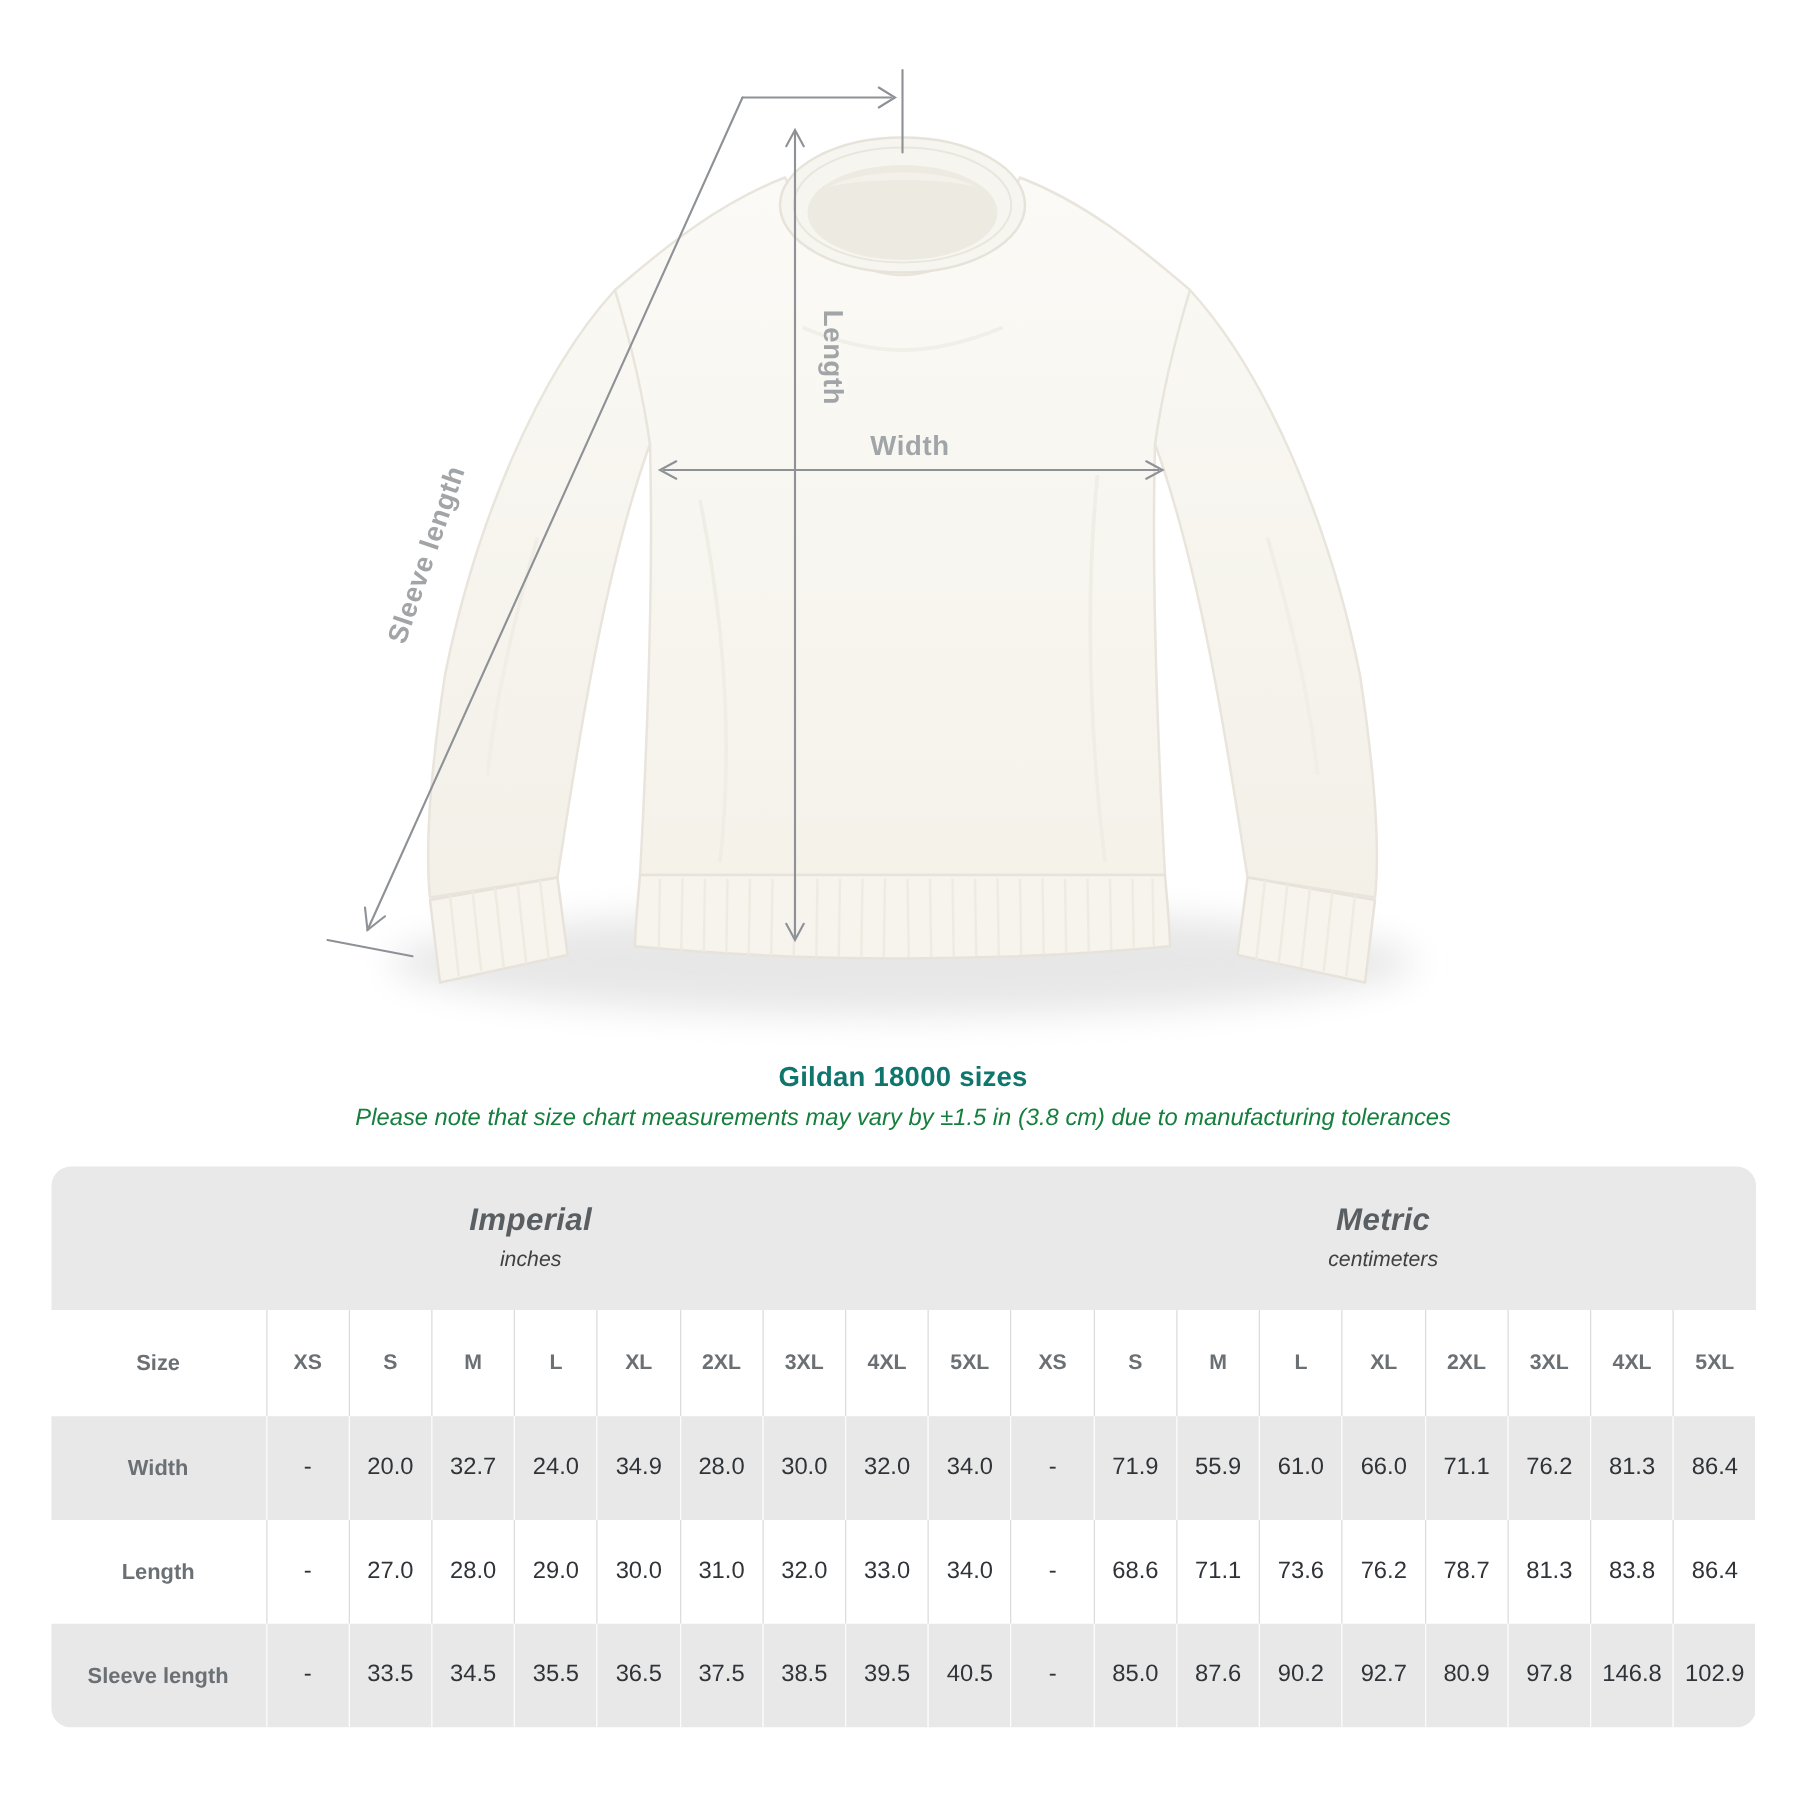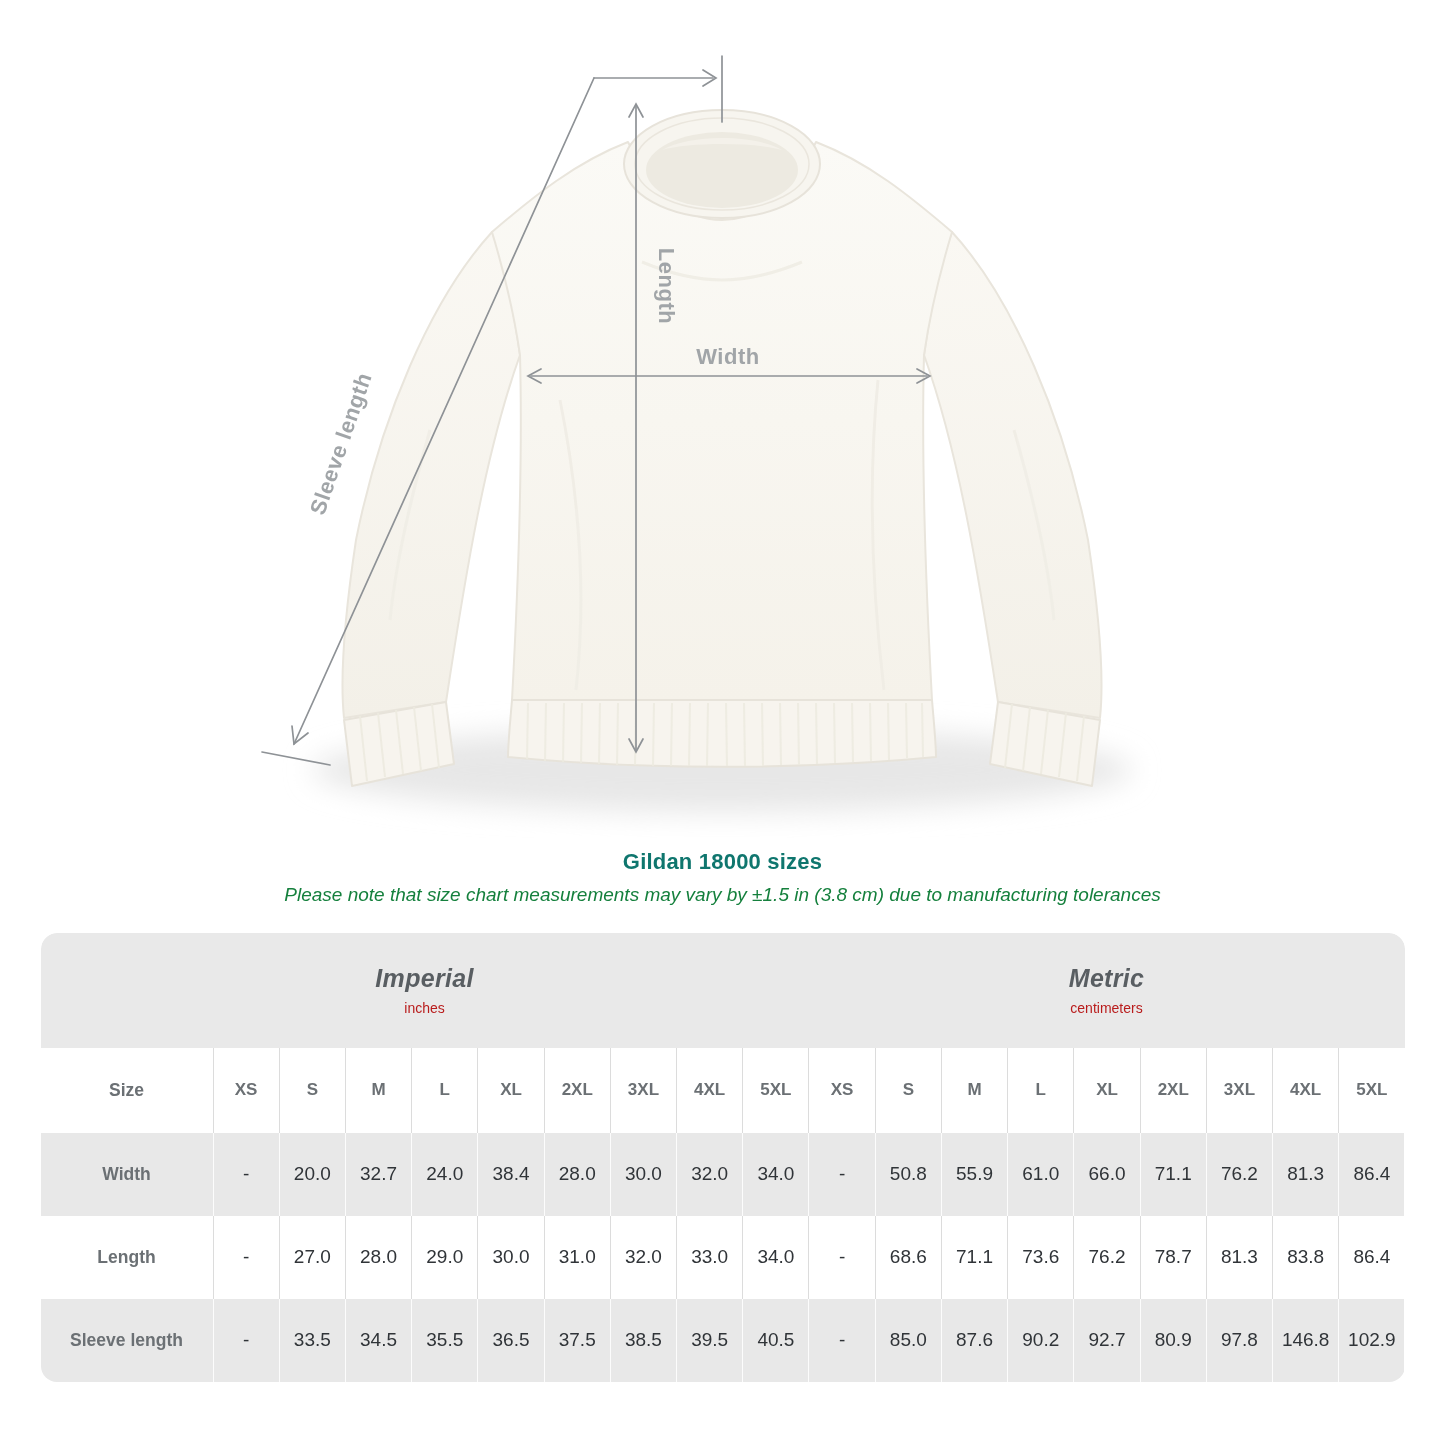--- a/index.html
+++ b/index.html
@@ -11,21 +11,21 @@
   .title-block{text-align:center;}
   .page-title{margin:12px 0 0;font-size:22px;line-height:1.12;font-weight:bold;color:#0f766e;letter-spacing:0.2px;}
   .tolerance-note{margin:9px 0 0;font-size:19px;font-style:italic;color:#15803d;}
 
   .size-table{width:1364px;margin:27px auto 4px;border-radius:16px;overflow:hidden;text-align:center;}
   .band{height:115px;background:#e9e9e9;display:flex;border-radius:16px 16px 0 0;}
   .band-group{display:flex;flex-direction:column;align-items:center;justify-content:center;gap:7px;}
   .band-imperial{width:768px;}
   .band-metric{flex:1;}
   .band-name{font-size:25px;font-weight:bold;font-style:italic;color:#595e62;letter-spacing:0.3px;}
-  .band-unit{font-size:14px;color:#b91c1c;}
+  .band-unit{font-size:17px;font-style:italic;color:#404040;}
 
   .grid{display:grid;grid-template-columns:172px repeat(18,1fr);}
   .g-cell{display:flex;align-items:center;justify-content:center;height:83px;
           border-left:1px solid #dcdcdc;font-size:19px;color:#303438;background:#ffffff;}
   .g-head{height:85px;font-weight:bold;font-size:17px;color:#6b7074;}
   .g-label{border-left:none !important;font-weight:bold;font-size:17.5px;color:#6b7074;}
   .g-alt{background:#e8e8e8;border-left-color:rgba(255,255,255,0.85);}
 </style>
 </head>
 <body>
@@ -159,27 +159,27 @@
         <div class="g-cell g-head">XL</div>
         <div class="g-cell g-head">2XL</div>
         <div class="g-cell g-head">3XL</div>
         <div class="g-cell g-head">4XL</div>
         <div class="g-cell g-head">5XL</div>
         <div class="g-cell g-alt g-label">Width</div>
         <div class="g-cell g-alt g-val">-</div>
         <div class="g-cell g-alt g-val">20.0</div>
         <div class="g-cell g-alt g-val">32.7</div>
         <div class="g-cell g-alt g-val">24.0</div>
-        <div class="g-cell g-alt g-val">38.4</div>
+        <div class="g-cell g-alt g-val">34.9</div>
         <div class="g-cell g-alt g-val">28.0</div>
         <div class="g-cell g-alt g-val">30.0</div>
         <div class="g-cell g-alt g-val">32.0</div>
         <div class="g-cell g-alt g-val">34.0</div>
         <div class="g-cell g-alt g-val">-</div>
-        <div class="g-cell g-alt g-val">50.8</div>
+        <div class="g-cell g-alt g-val">71.9</div>
         <div class="g-cell g-alt g-val">55.9</div>
         <div class="g-cell g-alt g-val">61.0</div>
         <div class="g-cell g-alt g-val">66.0</div>
         <div class="g-cell g-alt g-val">71.1</div>
         <div class="g-cell g-alt g-val">76.2</div>
         <div class="g-cell g-alt g-val">81.3</div>
         <div class="g-cell g-alt g-val">86.4</div>
         <div class="g-cell  g-label">Length</div>
         <div class="g-cell  g-val">-</div>
         <div class="g-cell  g-val">27.0</div>

